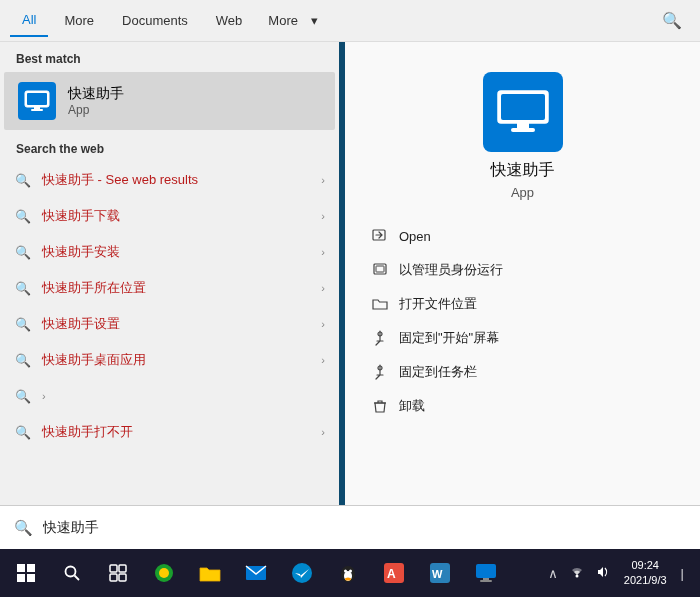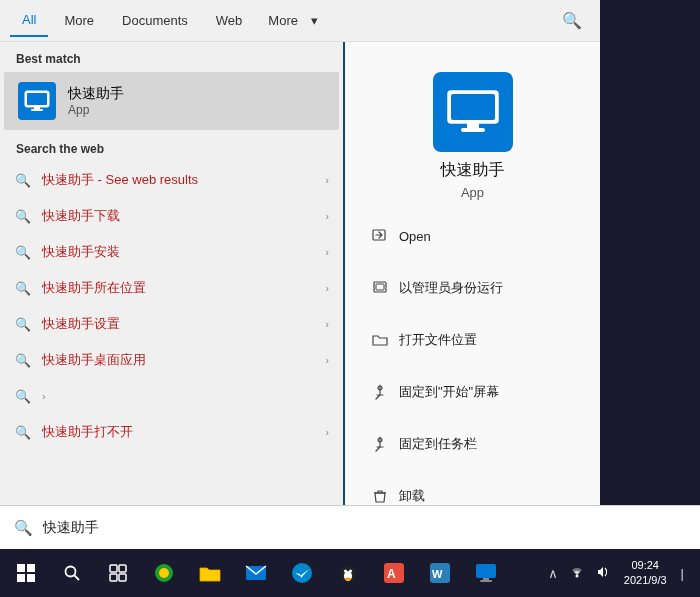--- a/index.html
+++ b/index.html
@@ -10,21 +10,21 @@
       background: #1a1a2e;
       position: relative;
       overflow: hidden;
     }
 
     
     .start-menu {
       position: absolute;
       bottom: 48px;
       left: 0;
-      width: 600px;
+      width: 700px;
       height: 549px;
       background: #f0f0f0;
       display: flex;
       flex-direction: column;
     }
 
     
     .tabs-row {
       display: flex;
       align-items: center;
@@ -68,21 +68,21 @@
       flex: 1;
       overflow: hidden;
     }
 
     
     .left-panel {
       width: 345px;
       background: #f0f0f0;
       display: flex;
       flex-direction: column;
-      border-right: 2px solid #0c4a6e;
+      border-right: 6px solid #0c4a6e;
     }
 
     .section-label {
       font-size: 12px;
       font-weight: 600;
       color: #333;
       padding: 10px 16px 6px 16px;
     }
 
     .best-match-item {
@@ -186,21 +186,21 @@
     }
     .app-type-large {
       font-size: 13px;
       color: #555;
       text-align: center;
       margin-bottom: 20px;
     }
     .context-menu {
       display: flex;
       flex-direction: column;
-      gap: 20px;
+      gap: 2px;
       text-align: right;
     }
     .context-item {
       display: flex;
       align-items: center;
       gap: 10px;
       padding: 7px 10px;
       cursor: pointer;
       border-radius: 2px;
     }

